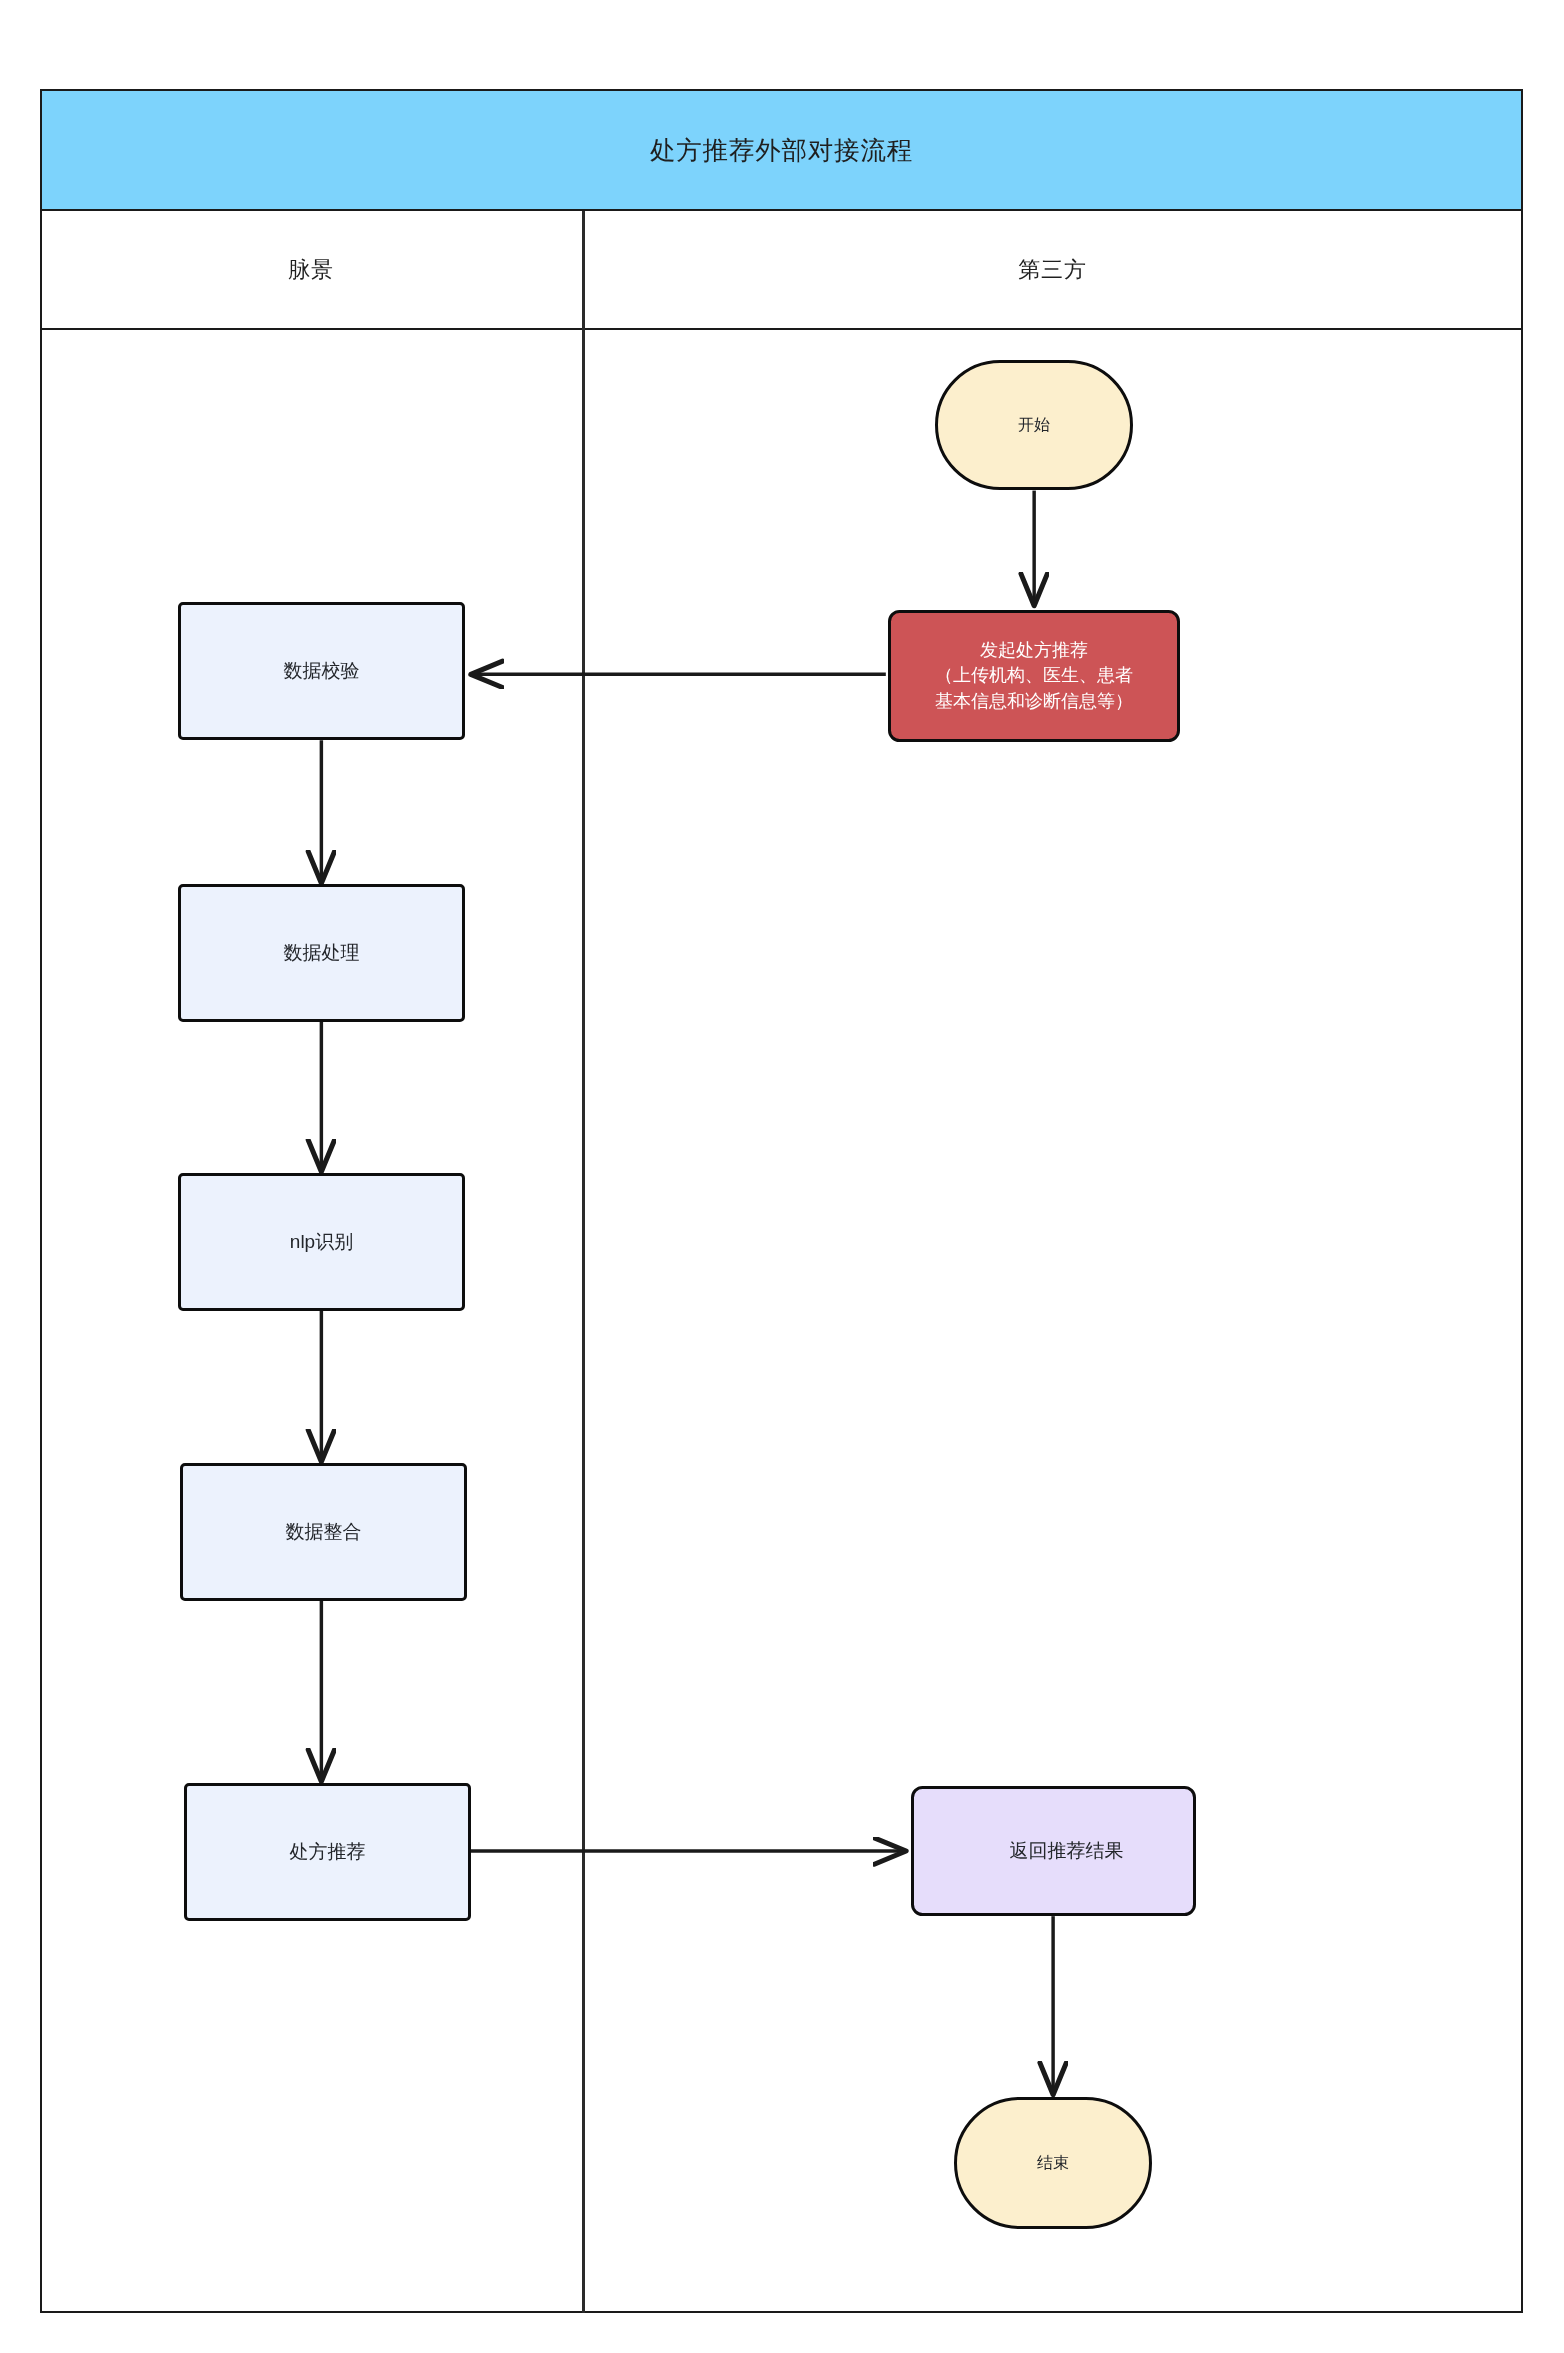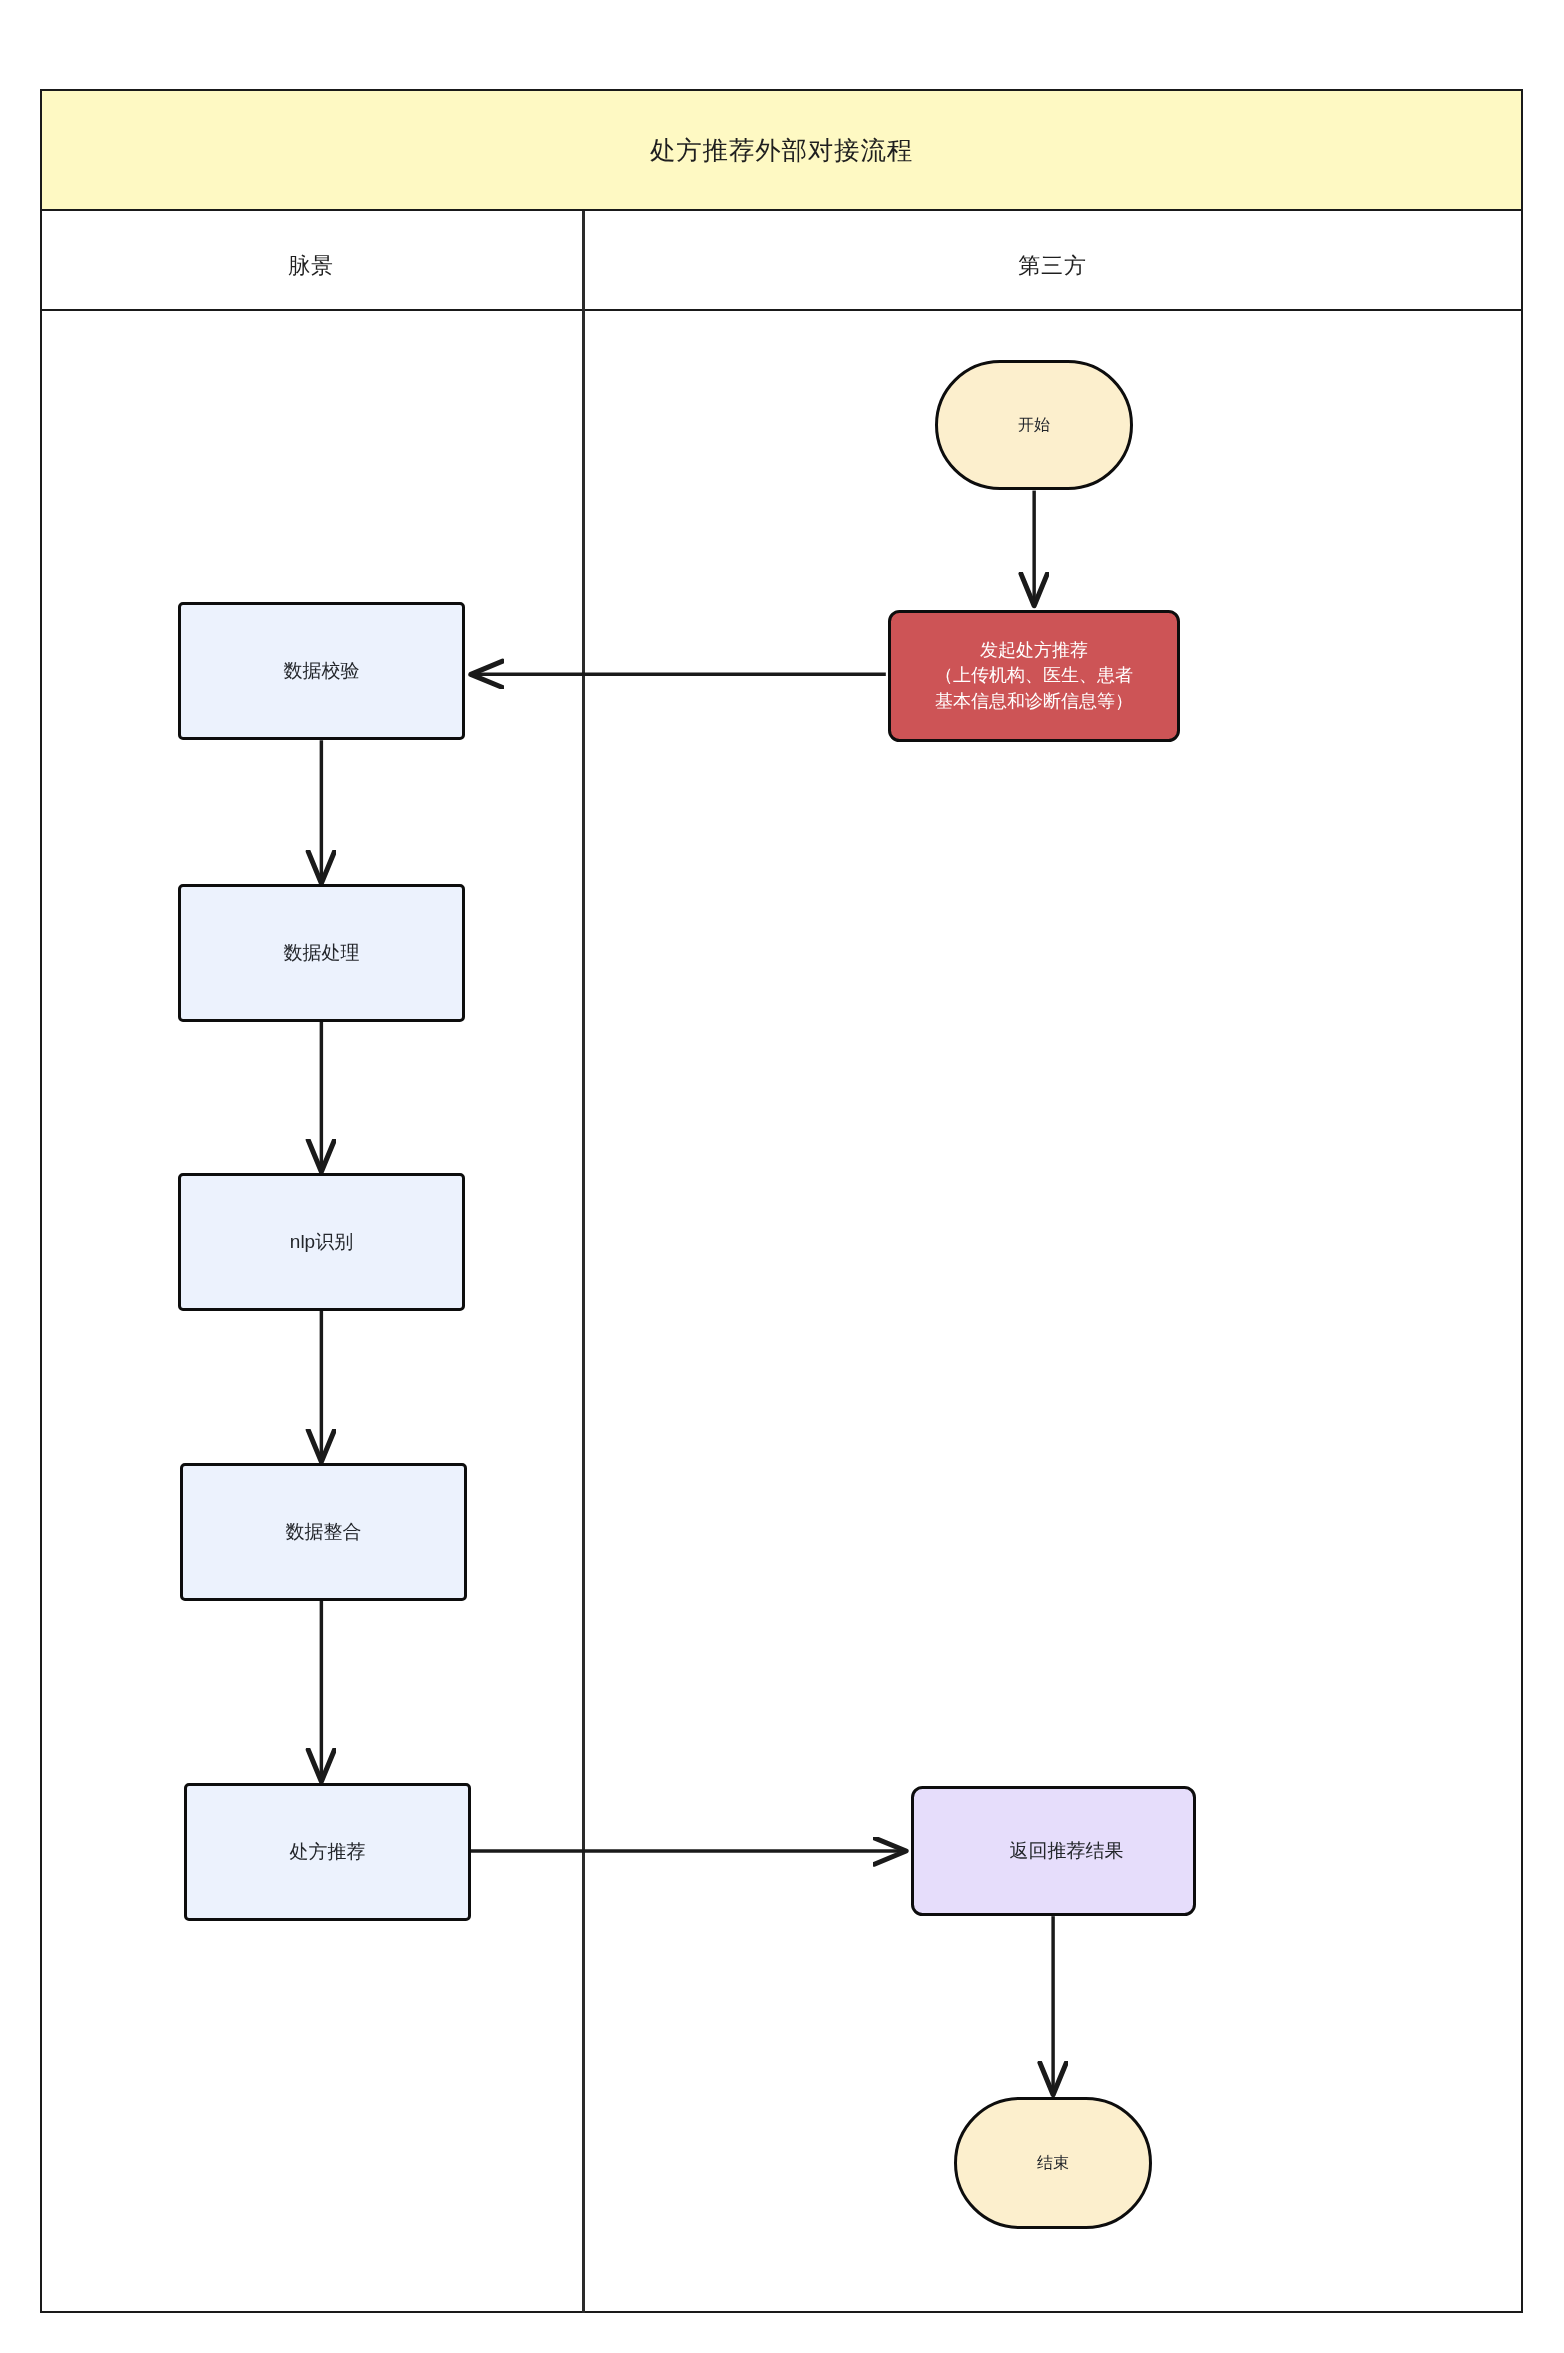--- a/index.html
+++ b/index.html
@@ -28,39 +28,39 @@
     border: 2.5px solid #1a1a1a;
     box-sizing: border-box;
     background: #ffffff;
   }
   .title-band {
     position: absolute;
     left: 40px;
     top: 89px;
     width: 1483px;
     height: 122px;
-    background: #fef9c3;
+    background: #7dd3fc;
     border: 2.5px solid #1a1a1a;
     border-bottom-width: 2.5px;
     box-sizing: border-box;
     display: flex;
     align-items: center;
     justify-content: center;
   }
   .title-band .title-text {
     font-size: 25.5px;
     color: #1f1f1f;
     letter-spacing: 0.8px;
   }
   .lane-head-row {
     position: absolute;
     left: 40px;
-    top: 222px;
+    top: 211px;
     width: 1483px;
-    height: 89px;
+    height: 119px;
     box-sizing: border-box;
     border-bottom: 2.5px solid #1a1a1a;
     display: flex;
   }
   .lane-head {
     display: flex;
     align-items: center;
     justify-content: center;
     box-sizing: border-box;
     height: 100%;

